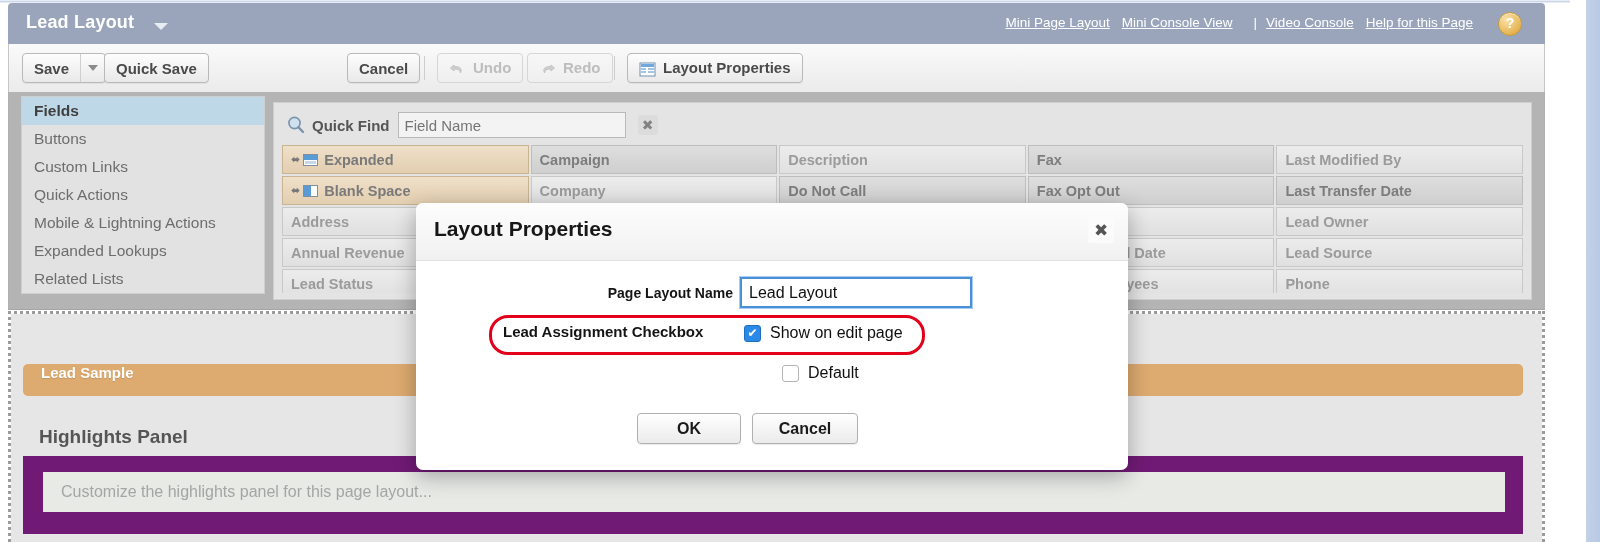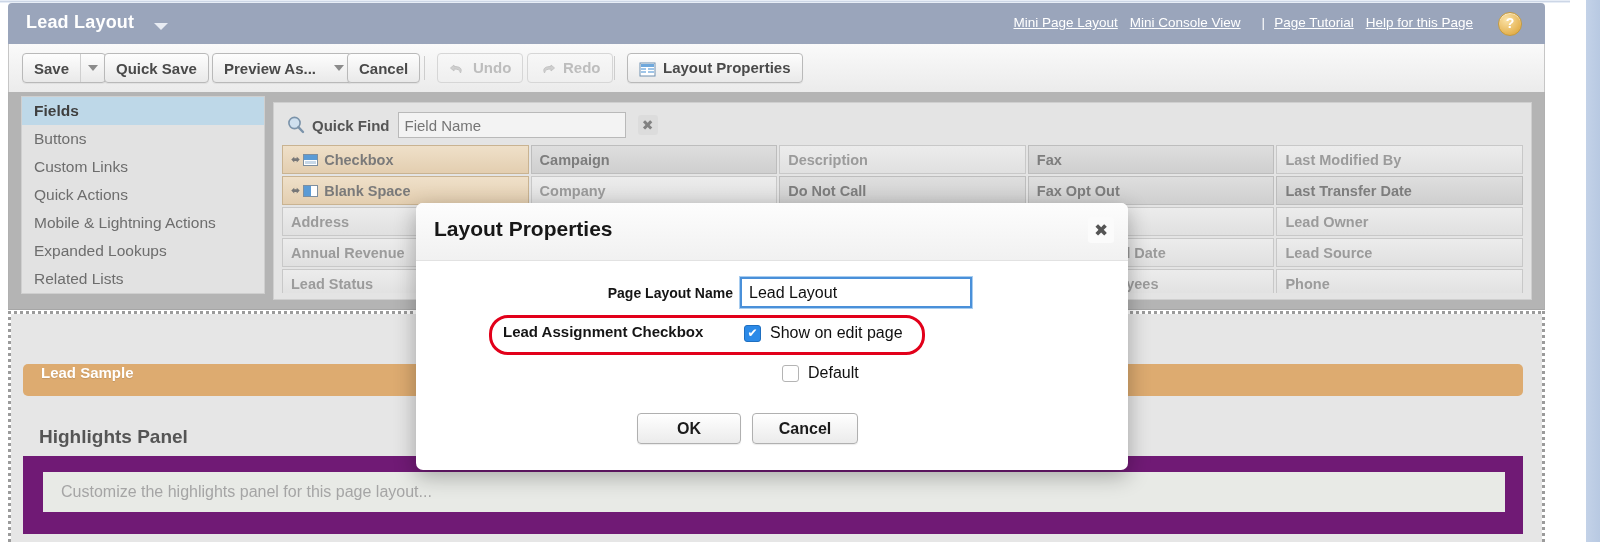--- a/index.html
+++ b/index.html
@@ -249,45 +249,39 @@
 
 <div id="page">
 
   <div class="toprule"></div>
 
   <div class="hdr">
     <div class="hdr-title">Lead Layout</div>
     <div class="hdr-caret"></div>
 
     <div class="hdr-links">
-      <a class="lk">Mini Page Layout</a><a class="lk">Mini Console View</a><span class="sep">|</span><a class="lk">Page Tutorial</a><a class="lk">Help for this Page</a>
+      <a class="lk">Mini Page Layout</a><a class="lk">Mini Console View</a><span class="sep">|</span><a class="lk">Video Console</a><a class="lk">Help for this Page</a>
     </div>
     <div class="help-btn">?</div>
   </div>
 
   <div class="toolbar">
 
     <div class="tb-btn split" style="left:13px;">
       <span class="lbl">Save</span>
       <span class="divline"></span>
       <span class="dncaret">
           <i class="caret-dn"></i>
         </span>
     </div>
 
     <div class="tb-btn" style="left:95px;">
       <span class="lbl">Quick Save</span>
     </div>
 
-    <div class="tb-btn split" style="left:203px;">
-      <span class="lbl">Preview As...</span>
-      <span class="dncaret">
-          <i class="caret-dn"></i>
-        </span>
-    </div>
 
     <div class="tb-btn" style="left:338px;">
       <span class="lbl">Cancel</span>
     </div>
 
     <div class="tb-sep" style="left:415px;"></div>
 
     <div class="tb-btn disabled" style="left:428px;">
       <span class="lbl">
         <svg class="tb-icon" width="17" height="15" viewBox="0 0 17 15">
@@ -340,21 +334,21 @@
         </svg>
         <span class="qf-label">Quick Find</span>
         <input class="qf-input" type="text" placeholder="Field Name" style="">
         <span class="qf-clear">✖</span>
       </div>
 
       <div class="grid" id="palette-grid">
           <div class="cell tan">
             <span class="arrow" style="font-size: 11px;">⬌</span>
             <span class="mini-ico section"></span>
-            <span>Checkbox</span>
+            <span>Expanded</span>
           </div>
           <div class="cell dark">
             <span>Campaign</span>
           </div>
           <div class="cell ">
             <span>Description</span>
           </div>
           <div class="cell dark">
             <span>Fax</span>
           </div>

